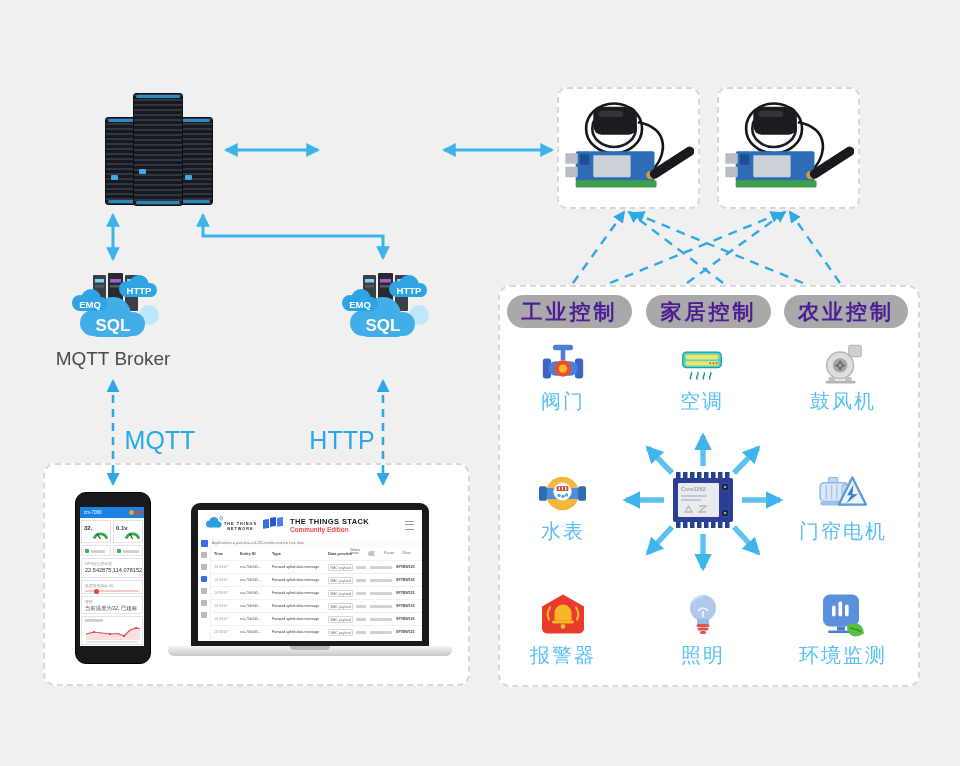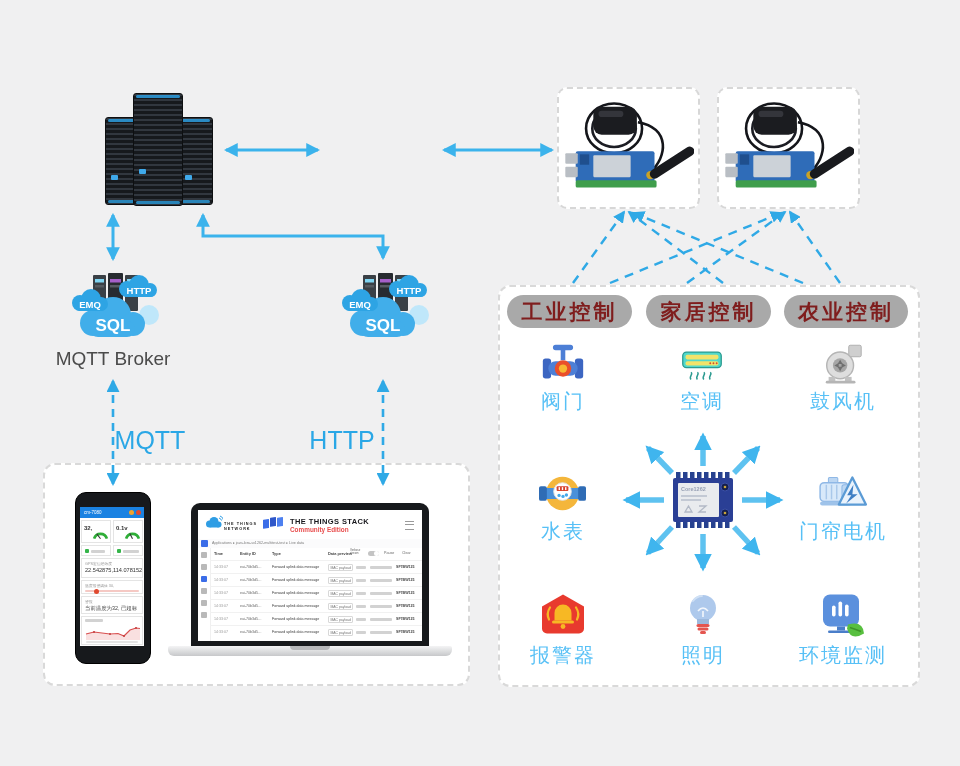--- a/index.html
+++ b/index.html
@@ -36,21 +36,21 @@
   .cloud-label{position:absolute;width:170px;text-align:center;font-size:19px;color:#4b4b4b;}
   .proto-label{position:absolute;width:90px;text-align:center;font-size:25px;color:#2aa7e6;}
 
   
   .panel{position:absolute;background:#fff;border:2px dashed #d9d9d9;border-radius:12px;}
   .client-panel{left:43px;top:463px;width:423px;height:219px;}
   .control-panel{left:498px;top:285px;width:418px;height:398px;}
 
   
   .cat{position:absolute;top:295px;height:33px;background:#a9a9a9;border-radius:17px;
-       color:#7f1d1d;font-size:21px;font-weight:bold;text-align:center;line-height:34px;letter-spacing:3px;}
+       color:#4c1d95;font-size:21px;font-weight:bold;text-align:center;line-height:34px;letter-spacing:3px;}
   .cat1{left:507px;width:125px;} .cat2{left:646px;width:125px;} .cat3{left:784px;width:124px;}
   .dev-label{position:absolute;color:#57c0f6;font-size:20px;text-align:center;letter-spacing:2px;}
 
   
   .phone{left:75px;top:492px;width:74px;height:170px;background:#17191c;border-radius:11px;
          border:1px solid #000;z-index:2;}
   .p-screen{position:absolute;left:4px;top:14px;width:64px;height:139px;background:#fff;overflow:hidden;}
   .p-head{position:absolute;left:0;top:0;width:64px;height:11px;background:#1a82e2;color:#fff;
           font-size:4.5px;line-height:11px;padding-left:4px;box-sizing:border-box;}
   .p-dot{position:absolute;top:3px;width:5px;height:5px;border-radius:50%;}
@@ -59,21 +59,21 @@
   .p-sec-label{position:absolute;left:3px;top:1.5px;font-size:3.8px;color:#999;}
   .p-gps-val{position:absolute;left:3px;top:8px;font-size:5.6px;color:#333;}
   .p-alert-txt{position:absolute;left:3px;top:8px;font-size:5.4px;color:#444;}
   .bar{display:inline-block;background:#d2d2d2;border-radius:1px;}
   .gdot{position:absolute;width:4px;height:4px;background:#35b54a;border-radius:1px;left:3px;top:3px;}
 
   
   .laptop-screen{left:191px;top:503px;width:238px;height:144px;background:#17191c;
                  border-radius:9px 9px 0 0;z-index:2;}
   .l-inner{position:absolute;left:7px;top:7px;width:224px;height:131px;background:#fff;overflow:hidden;}
-  .l-head{position:absolute;left:0;top:0;width:224px;height:29px;border-bottom:0.5px solid #ececec;}
+  .l-head{position:absolute;left:0;top:0;width:224px;height:29px;border-bottom:0.5px solid #ececec;text-align:center;}
   .ttn-txt{position:absolute;left:26px;top:12px;font-size:3.8px;font-weight:bold;color:#1b1b1b;
            letter-spacing:1px;line-height:4.6px;}
   .stack-brand{position:absolute;left:92px;top:7px;font-size:7.5px;font-weight:bold;color:#17171c;letter-spacing:.4px;}
   .stack-ed{position:absolute;left:92px;top:16px;font-size:6.4px;font-weight:bold;color:#e84c4c;}
   .burger{position:absolute;right:8px;top:11px;width:9px;height:7px;
           border-top:1.4px solid #9a9a9a;border-bottom:1.4px solid #9a9a9a;}
   .burger::before{content:"";position:absolute;left:0;top:1.6px;width:9px;height:1.4px;background:#9a9a9a;}
   .l-crumb{position:absolute;left:0;top:29px;width:224px;height:9px;background:#fbfbfc;}
   .l-crumb-sq{position:absolute;left:3px;top:1px;width:7px;height:7px;background:#3b6de8;border-radius:1px;}
   .l-crumb-txt{position:absolute;left:14px;top:2px;font-size:3.7px;color:#7d7d7d;}
@@ -216,21 +216,21 @@
     <text x="27" y="37" text-anchor="middle" font-size="9.5" font-weight="bold" fill="#fff">EMQ</text>
     <g fill="#2ea4e4">
       <circle cx="64" cy="18" r="8"></circle>
         <circle cx="76" cy="14" r="10"></circle>
         <circle cx="87" cy="19" r="7"></circle>
       <rect x="59" y="16" width="34" height="10" rx="5"></rect>
     </g>
     <text x="76" y="23" text-anchor="middle" font-size="9.5" font-weight="bold" fill="#fff">HTTP</text>
   </svg>
 
-  <div class="proto-label" style="left:105px;top:426px;">MQTT</div>
+  <div class="proto-label" style="left:115px;top:426px;">MQTT</div>
   <div class="proto-label" style="left:297px;top:426px;">HTTP</div>
 
   <div class="panel client-panel"></div>
   <div class="panel control-panel"></div>
 
   <div class="cat cat1">工业控制</div>
   <div class="cat cat2">家居控制</div>
   <div class="cat cat3">农业控制</div>
 
   <svg class="icon" style="left:541px;top:341px;" width="44" height="44" viewBox="0 0 48 48">

